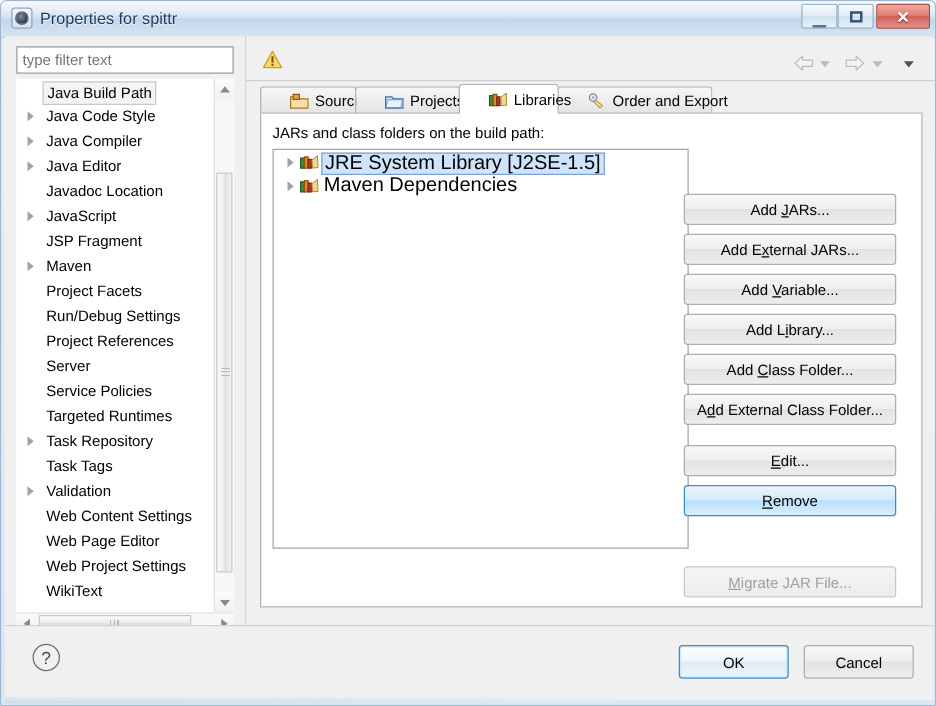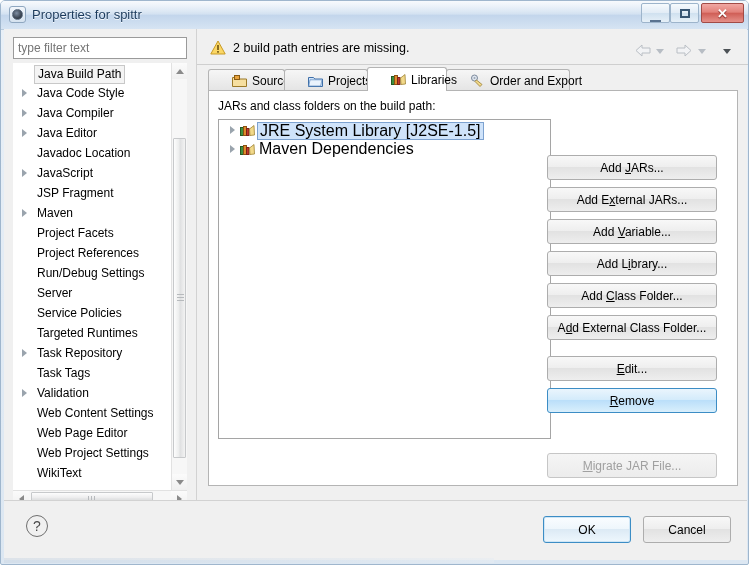--- a/index.html
+++ b/index.html
@@ -345,22 +345,22 @@
       <div id="tree-list">
           <div class="tree-item selected"><span class="lbl">Java Build Path</span></div>
           <div class="tree-item"><span class="arrow"></span><span class="lbl">Java Code Style</span></div>
           <div class="tree-item"><span class="arrow"></span><span class="lbl">Java Compiler</span></div>
           <div class="tree-item"><span class="arrow"></span><span class="lbl">Java Editor</span></div>
           <div class="tree-item"><span class="lbl">Javadoc Location</span></div>
           <div class="tree-item"><span class="arrow"></span><span class="lbl">JavaScript</span></div>
           <div class="tree-item"><span class="lbl">JSP Fragment</span></div>
           <div class="tree-item"><span class="arrow"></span><span class="lbl">Maven</span></div>
           <div class="tree-item"><span class="lbl">Project Facets</span></div>
+          <div class="tree-item"><span class="lbl">Run/Debug Settings</span></div>
           <div class="tree-item"><span class="lbl">Project References</span></div>
-          <div class="tree-item"><span class="lbl">Run/Debug Settings</span></div>
           <div class="tree-item"><span class="lbl">Server</span></div>
           <div class="tree-item"><span class="lbl">Service Policies</span></div>
           <div class="tree-item"><span class="lbl">Targeted Runtimes</span></div>
           <div class="tree-item"><span class="arrow"></span><span class="lbl">Task Repository</span></div>
           <div class="tree-item"><span class="lbl">Task Tags</span></div>
           <div class="tree-item"><span class="arrow"></span><span class="lbl">Validation</span></div>
           <div class="tree-item"><span class="lbl">Web Content Settings</span></div>
           <div class="tree-item"><span class="lbl">Web Page Editor</span></div>
           <div class="tree-item"><span class="lbl">Web Project Settings</span></div>
           <div class="tree-item"><span class="lbl">WikiText</span></div>
@@ -392,21 +392,20 @@
     </div>
 
     <div id="right-pane">
 
       <div id="msg-bar">
         <svg id="warn-icon" viewBox="0 0 16 15">
           <path d="M8 1 L15.2 14 L0.8 14 Z" fill="#fbd765" stroke="#c79a26" stroke-width="1" stroke-linejoin="round"></path>
           <rect x="7.2" y="5" width="1.6" height="5" fill="#6b5310"></rect>
           <rect x="7.2" y="11" width="1.6" height="1.7" fill="#6b5310"></rect>
         </svg>
-        <div id="msg-text">2 build path entries are missing.</div>
 
         <div id="nav-group">
           <svg class="nav-arrow" style="left:0;" viewBox="0 0 16 13">
             <path d="M7 1 L7 4 L15 4 L15 9 L7 9 L7 12 L1 6.5 Z" fill="#f2f3f5" stroke="#b9bec4" stroke-width="1" stroke-linejoin="round"></path>
           </svg>
           <div class="nav-caret" style="left:21px;"></div>
           <svg class="nav-arrow" style="left:41px;" viewBox="0 0 16 13">
             <path d="M9 1 L9 4 L1 4 L1 9 L9 9 L9 12 L15 6.5 Z" fill="#f2f3f5" stroke="#b9bec4" stroke-width="1" stroke-linejoin="round"></path>
           </svg>
           <div class="nav-caret" style="left:63px;"></div>

